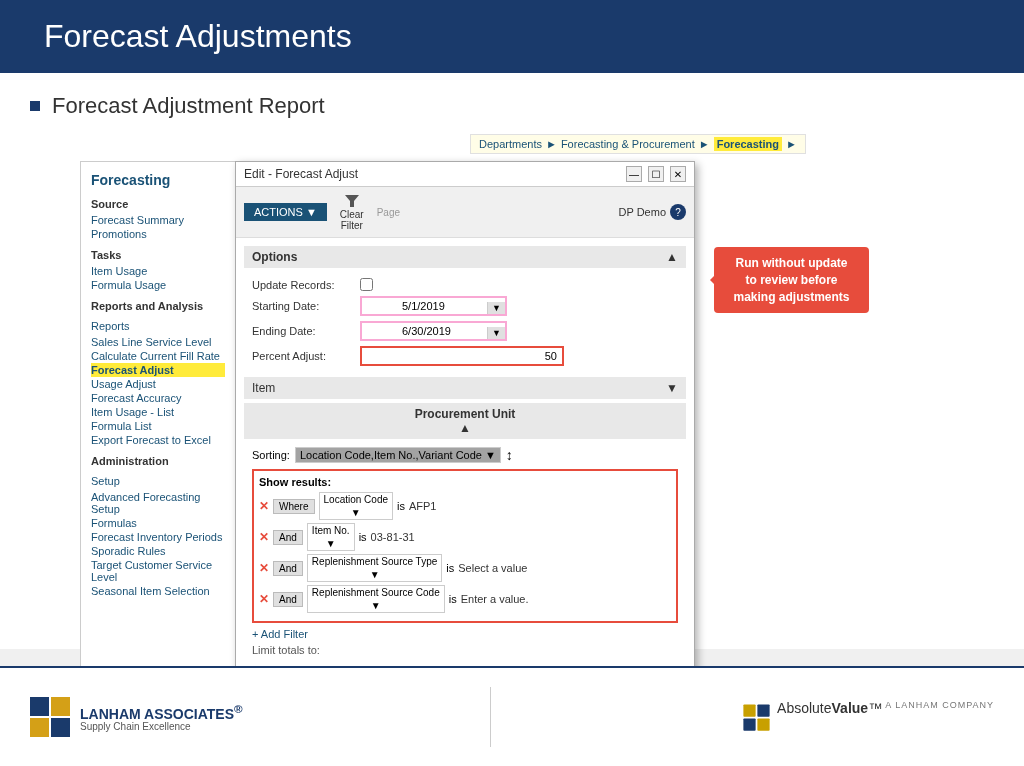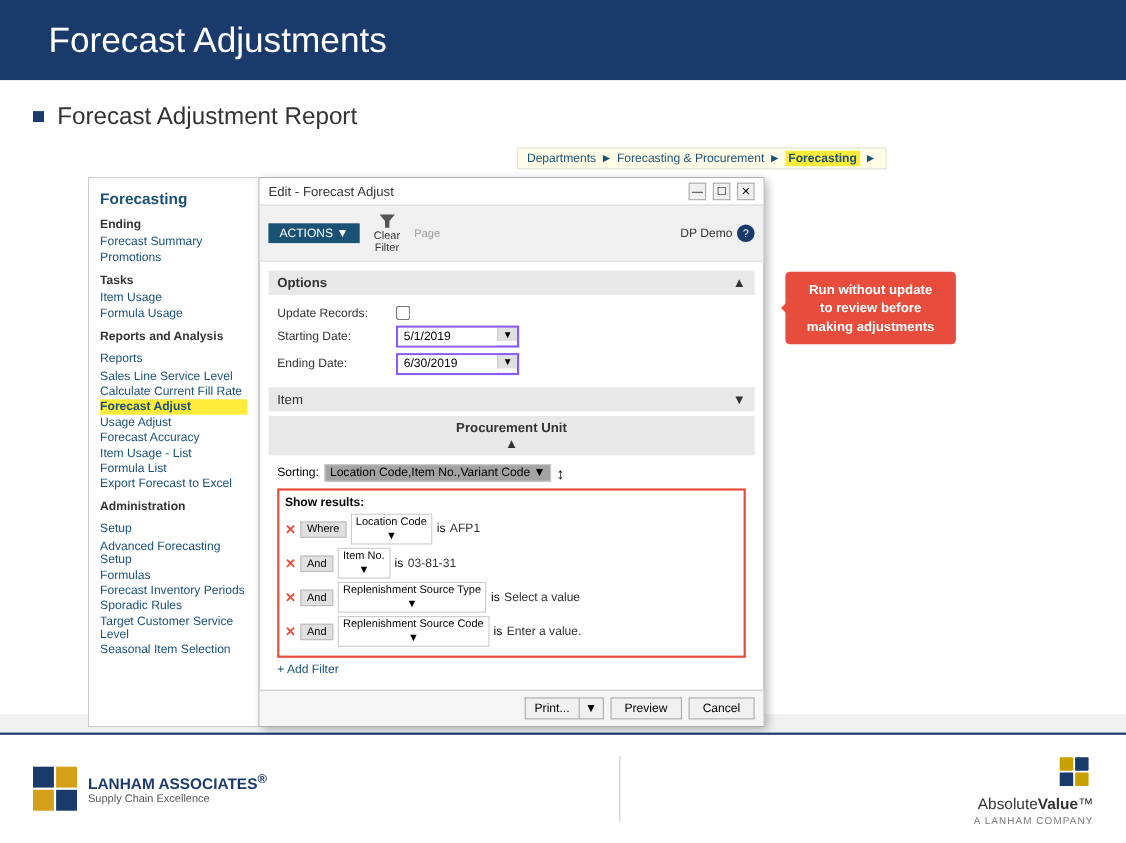--- a/index.html
+++ b/index.html
@@ -194,23 +194,24 @@
       font-size: 11px;
     }
     .options-row {
       display: flex;
       align-items: center;
       margin-bottom: 5px;
       gap: 8px;
     }
     .options-label { width: 100px; color: #333; }
     .date-input {
-      display: flex; align-items: flex-start;
-      border: 2px solid #8b5cf6;
+      display: flex; align-items: flex-end;
+      border: 2px solid #f9a8d4;
       background: white;
+      padding-left: 35px;
     }
     .date-input input {
       border: none; outline: none;
       font-size: 11px;
       padding: 2px 5px;
       width: 90px;
     }
     .date-input .dropdown-btn {
       background: #e0e0e0;
       border-left: 1px solid #ccc;
@@ -422,22 +423,22 @@
     .logo-cell {
       background: #d4a017;
     }
     .logo-cell.blue { background: #1a3a6b; }
     .logo-text { font-size: 13px; }
     .logo-text .company { font-weight: bold; color: #1a3a6b; font-size: 14px; }
     .logo-text .tagline { color: #555; font-size: 10px; }
 
     .absolute-value-logo {
       display: flex;
-      flex-direction: column;
-      align-items: flex-end;
+      flex-direction: row;
+      align-items: flex-start;
       gap: 3px;
     }
     .av-icon {
       width: 35px;
       height: 35px;
     }
     .av-text { font-size: 14px; color: #333; }
     .av-text span { font-weight: bold; }
     .av-sub { font-size: 9px; color: #777; letter-spacing: 1px; }
 
@@ -470,21 +471,21 @@
       <span class="breadcrumb-highlight">Forecasting</span>
       <span>►</span>
     </div>
   </div>
 
   <div class="dialog-area">
 
     <div class="left-nav">
       <div class="nav-title">Forecasting</div>
 
-      <div class="section-title">Ending</div>
+      <div class="section-title">Source</div>
       <div class="nav-item">Forecast Summary</div>
       <div class="nav-item">Promotions</div>
 
       <div class="section-title">Tasks</div>
       <div class="nav-item">Item Usage</div>
       <div class="nav-item">Formula Usage</div>
 
       <div class="section-title">Reports and Analysis</div>
       <div class="section-title" style="font-weight:normal; color:#1a5276;">Reports</div>
       <div class="nav-item">Sales Line Service Level</div>
@@ -567,20 +568,26 @@
           </div>
 
           <div class="options-row">
             <span class="options-label">Ending Date:</span>
             <div class="date-input">
               <input type="text" value="6/30/2019" style="">
               <div class="dropdown-btn">▼</div>
             </div>
           </div>
 
+          <div class="options-row">
+            <span class="options-label">Percent Adjust:</span>
+            <div class="percent-input">
+              <input type="text" value="50" style="">
+            </div>
+          </div>
         </div>
 
         <div class="item-section">
           <span>Item</span>
           <span>▼</span>
         </div>
 
         <div class="procurement-section">
           <span>Procurement Unit</span>
           <span>▲</span>
@@ -642,20 +649,23 @@
               </div>
               <span>is</span>
               <span class="filter-value">Enter a value.</span>
             </div>
           </div>
 
           <div class="add-filter">
             <span>+ Add Filter</span>
           </div>
 
+          <div class="limit-row">
+            <span>Limit totals to:</span>
+          </div>
         </div>
 
       </div>
 
       <div class="dialog-footer">
         <div class="print-group">
           <button class="print-btn">Print...</button>
           <button class="print-dd">▼</button>
         </div>
         <button class="footer-btn">Preview</button>

